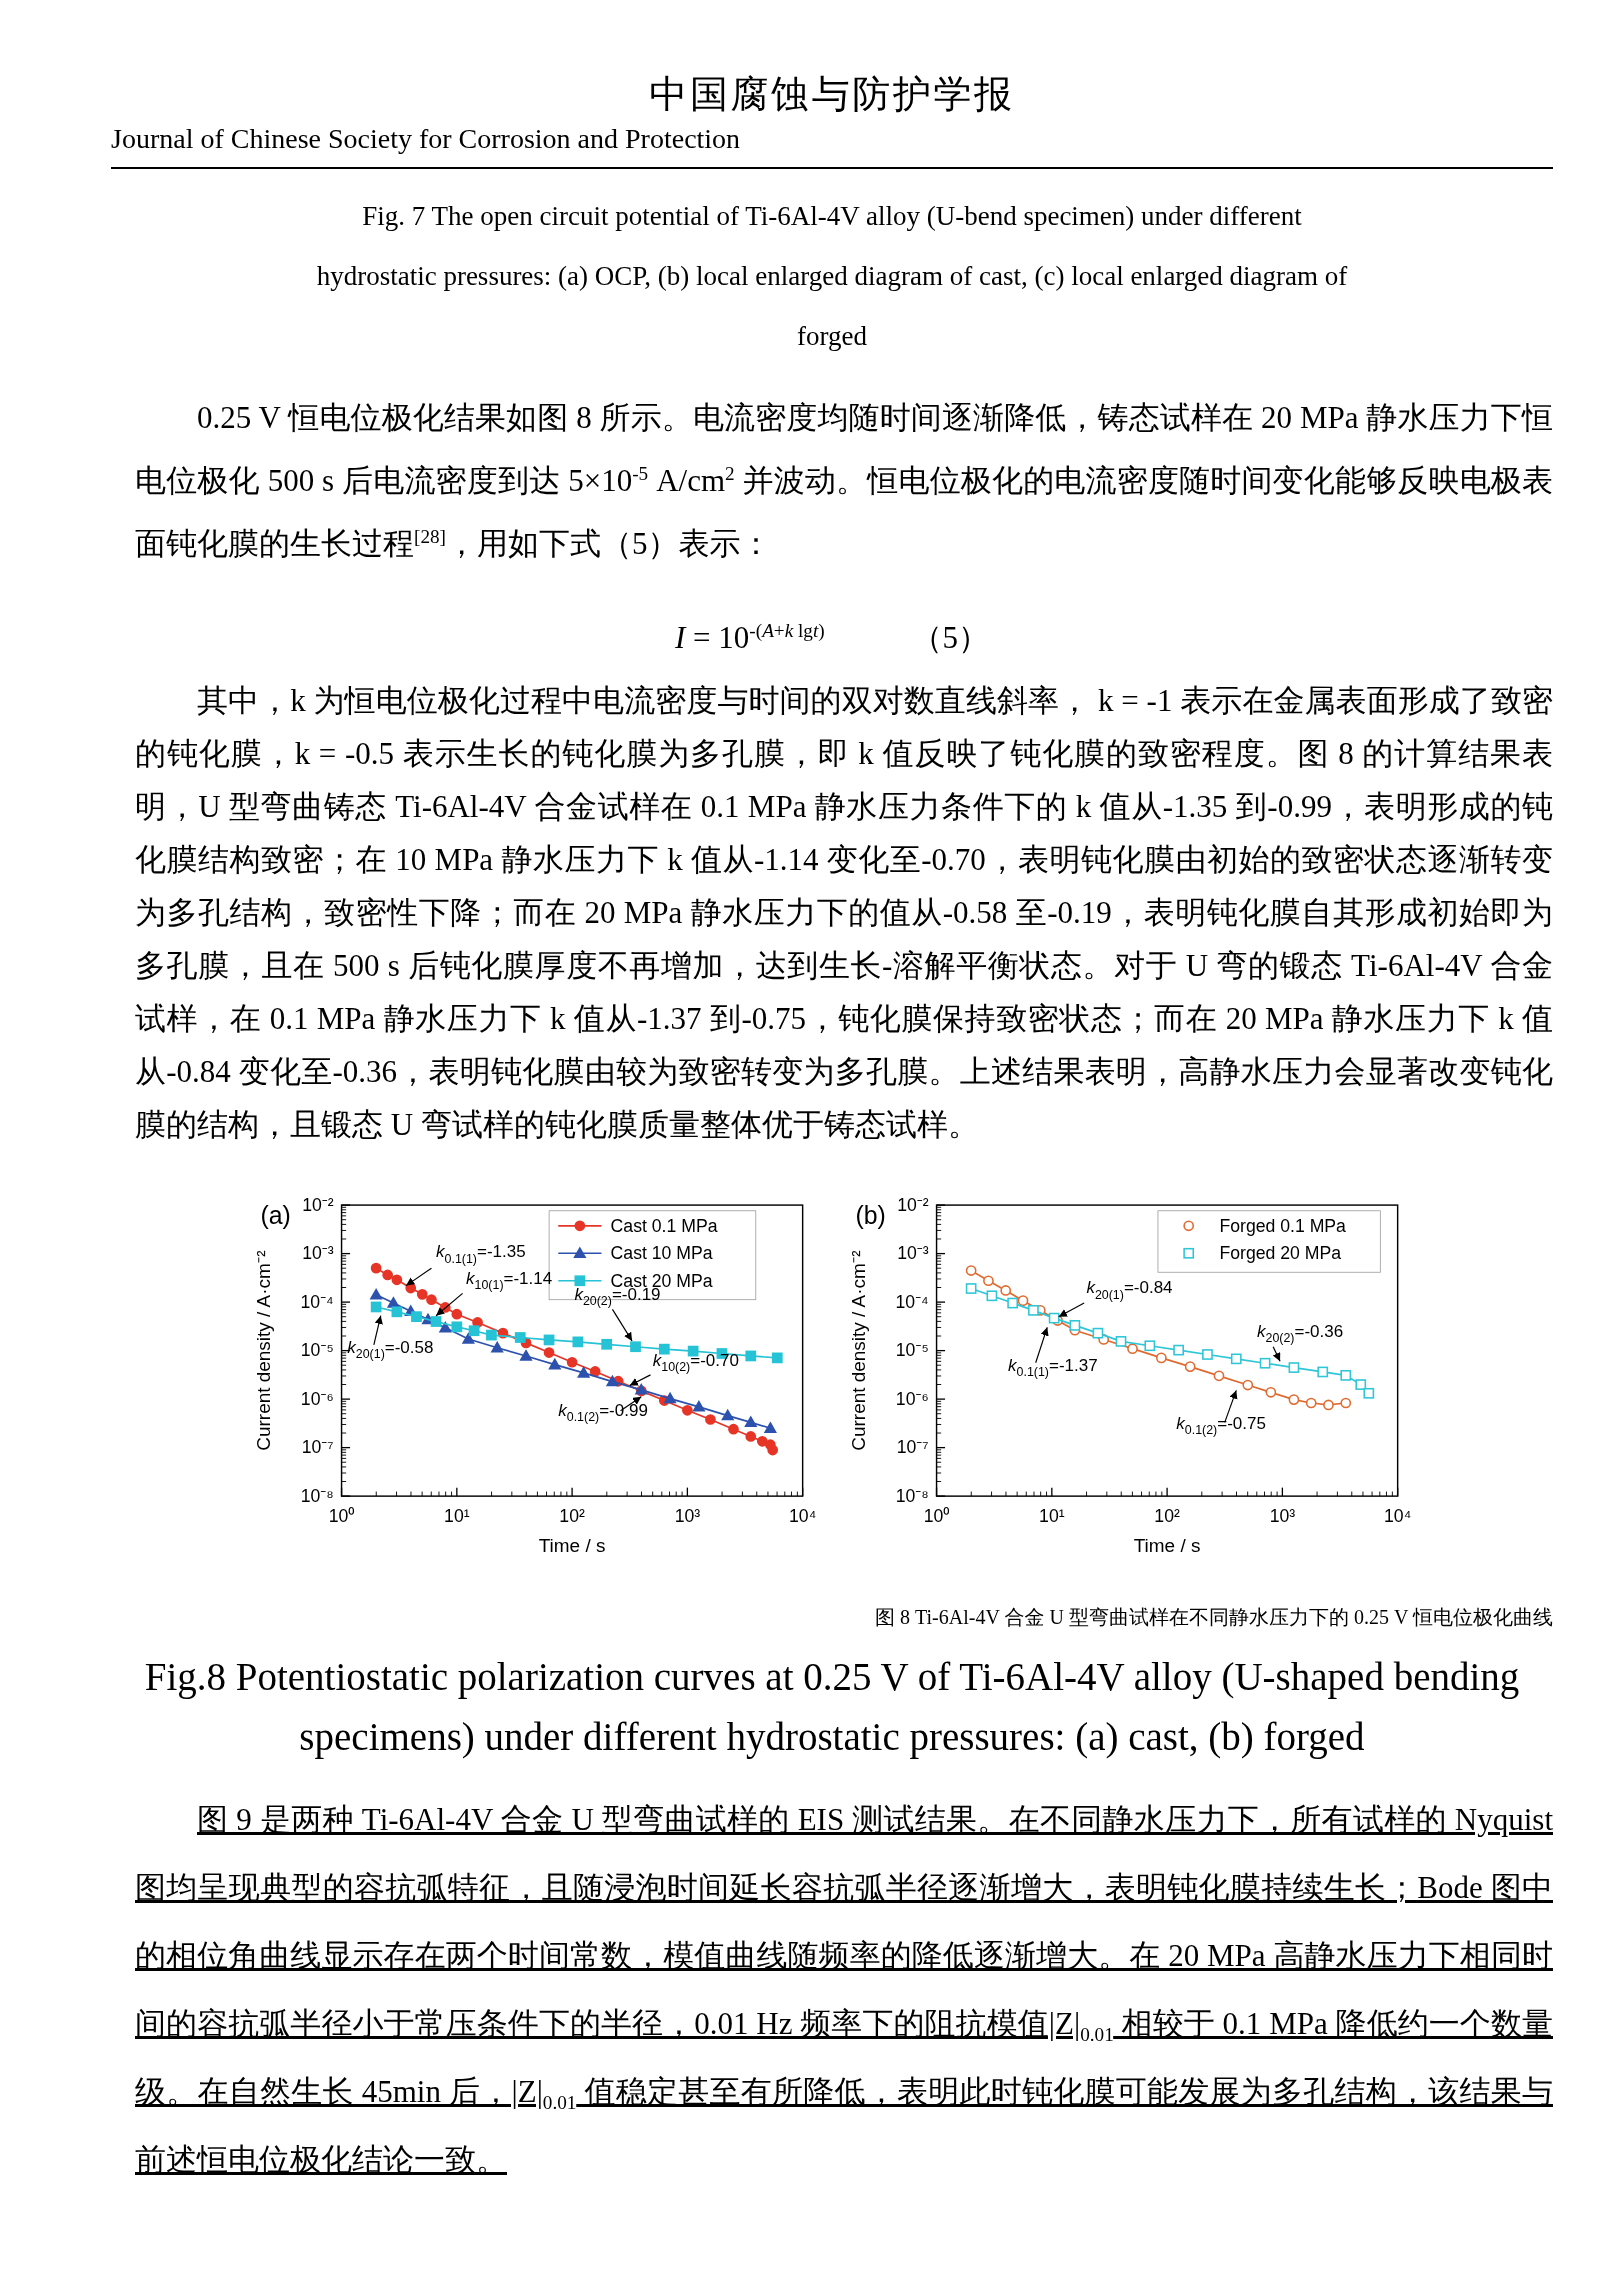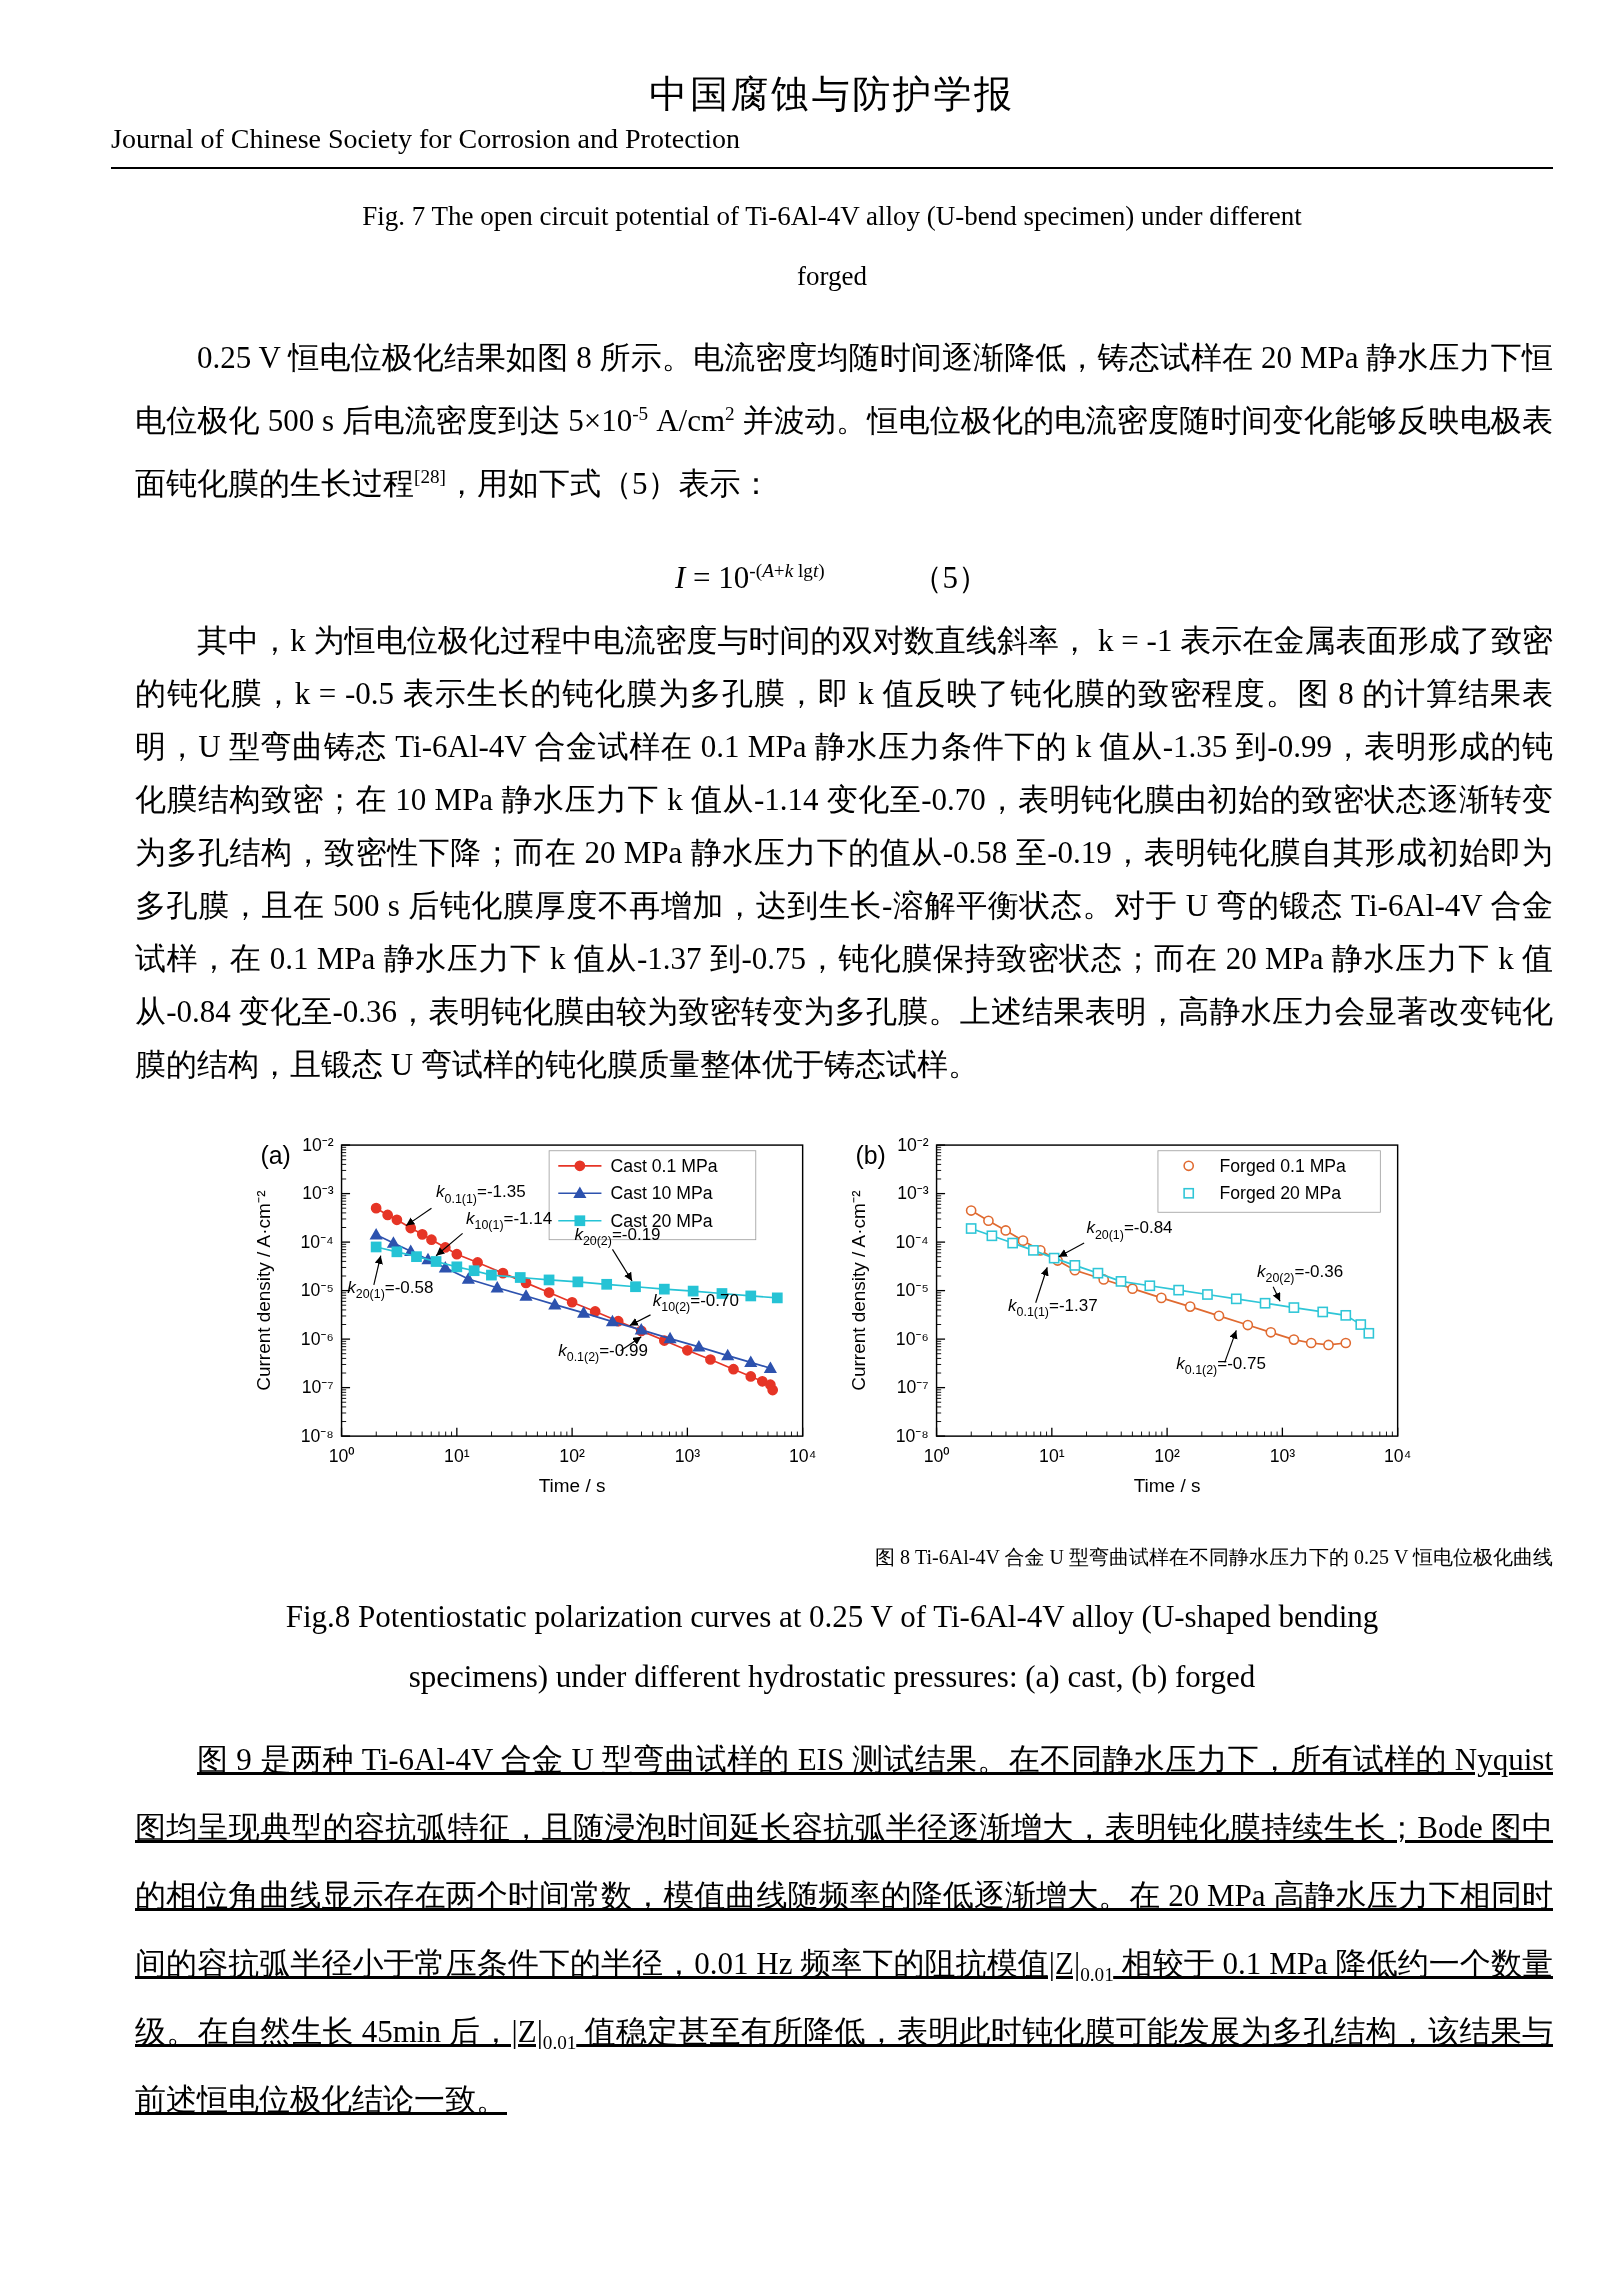--- a/index.html
+++ b/index.html
@@ -11,35 +11,36 @@
   .header-rule{border-bottom:2.6px solid #000;margin-top:9.2px;}
   .fig7-caption{margin-top:17px;font-size:27px;line-height:60px;text-align:center;}
   .para{font-size:31px;text-align:justify;text-indent:2em;margin-left:24px;}
   .para1{margin-top:19.6px;line-height:63px;}
   .equation-row{margin:9.2px 0 3.9px 0;font-size:31px;line-height:63px;text-align:center;}
   .eq-number{margin-left:79px;}
   .para2{margin-top:5.2px;line-height:53px;}
   .charts-row{margin-top:30px;display:flex;justify-content:center;gap:26px;}
   .chart{width:569px;height:383px;display:block;}
   .figcap-cn{margin-top:22px;text-align:right;font-size:20px;line-height:60px;}
-  .figcap-en{text-align:center;font-size:31px;line-height:60px;}
+  .figcap-en{text-align:center;font-size:39px;line-height:60px;}
   .para3{margin-top:19.6px;line-height:68px;text-decoration:underline;}
   sup,sub{font-size:0.62em;line-height:0;}
 </style>
 </head>
 <body>
 
 <div class="page">
 
   <div class="journal-cn">中国腐蚀与防护学报</div>
   <div class="journal-en">Journal of Chinese Society for Corrosion and Protection</div>
   <div class="header-rule"></div>
 
   <div class="fig7-caption">
     <div>Fig. 7 The open circuit potential of Ti-6Al-4V alloy (U-bend specimen) under different</div>
+    <div>hydrostatic pressures: (a) OCP, (b) local enlarged diagram of cast, (c) local enlarged diagram of</div>
     <div>forged</div>
   </div>
 
   <p class="para para1"><span>0.25 V 恒电位极化结果如图 8 所示。电流密度均随时间逐渐降低，铸态试样在 20 MPa 静水压力下恒电位极化 500 s 后电流密度到达 5×10</span><sup>-5</sup><span> A/cm</span><sup>2</sup><span> 并波动。恒电位极化的电流密度随时间变化能够反映电极表面钝化膜的生长过程</span><sup>[28]</sup><span>，用如下式（5）表示：</span></p>
 
   <div class="equation-row">
     <span class="eq-main"><span style="font-style: italic;">I</span><span> = 10</span><sup>-(</sup><sup style="font-style: italic;">A</sup><sup>+</sup><sup style="font-style: italic;">k</sup><sup> lg</sup><sup style="font-style: italic;">t</sup><sup>)</sup></span>
     <span class="eq-number">（5）</span>
   </div>
 

